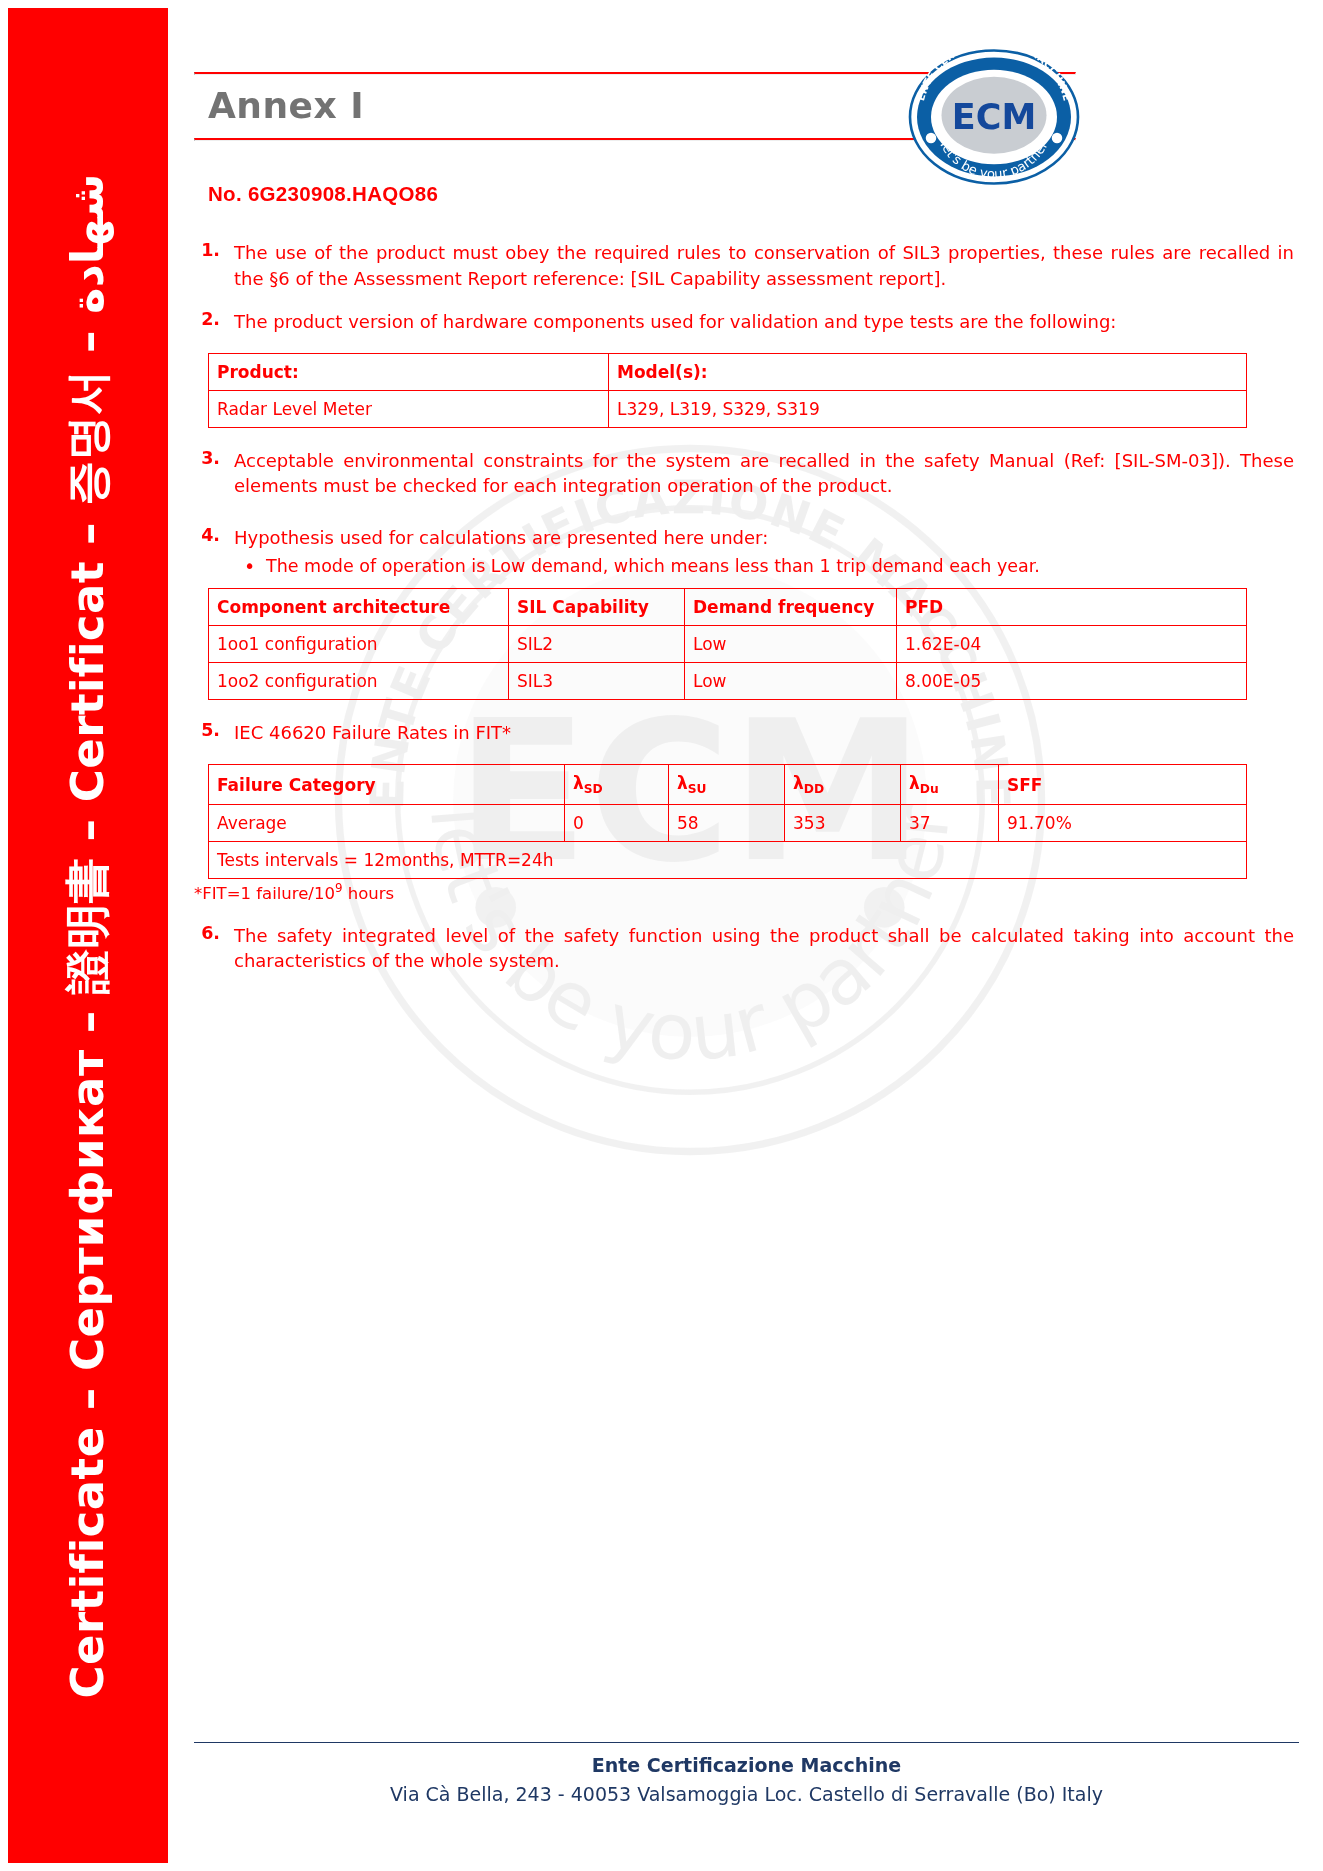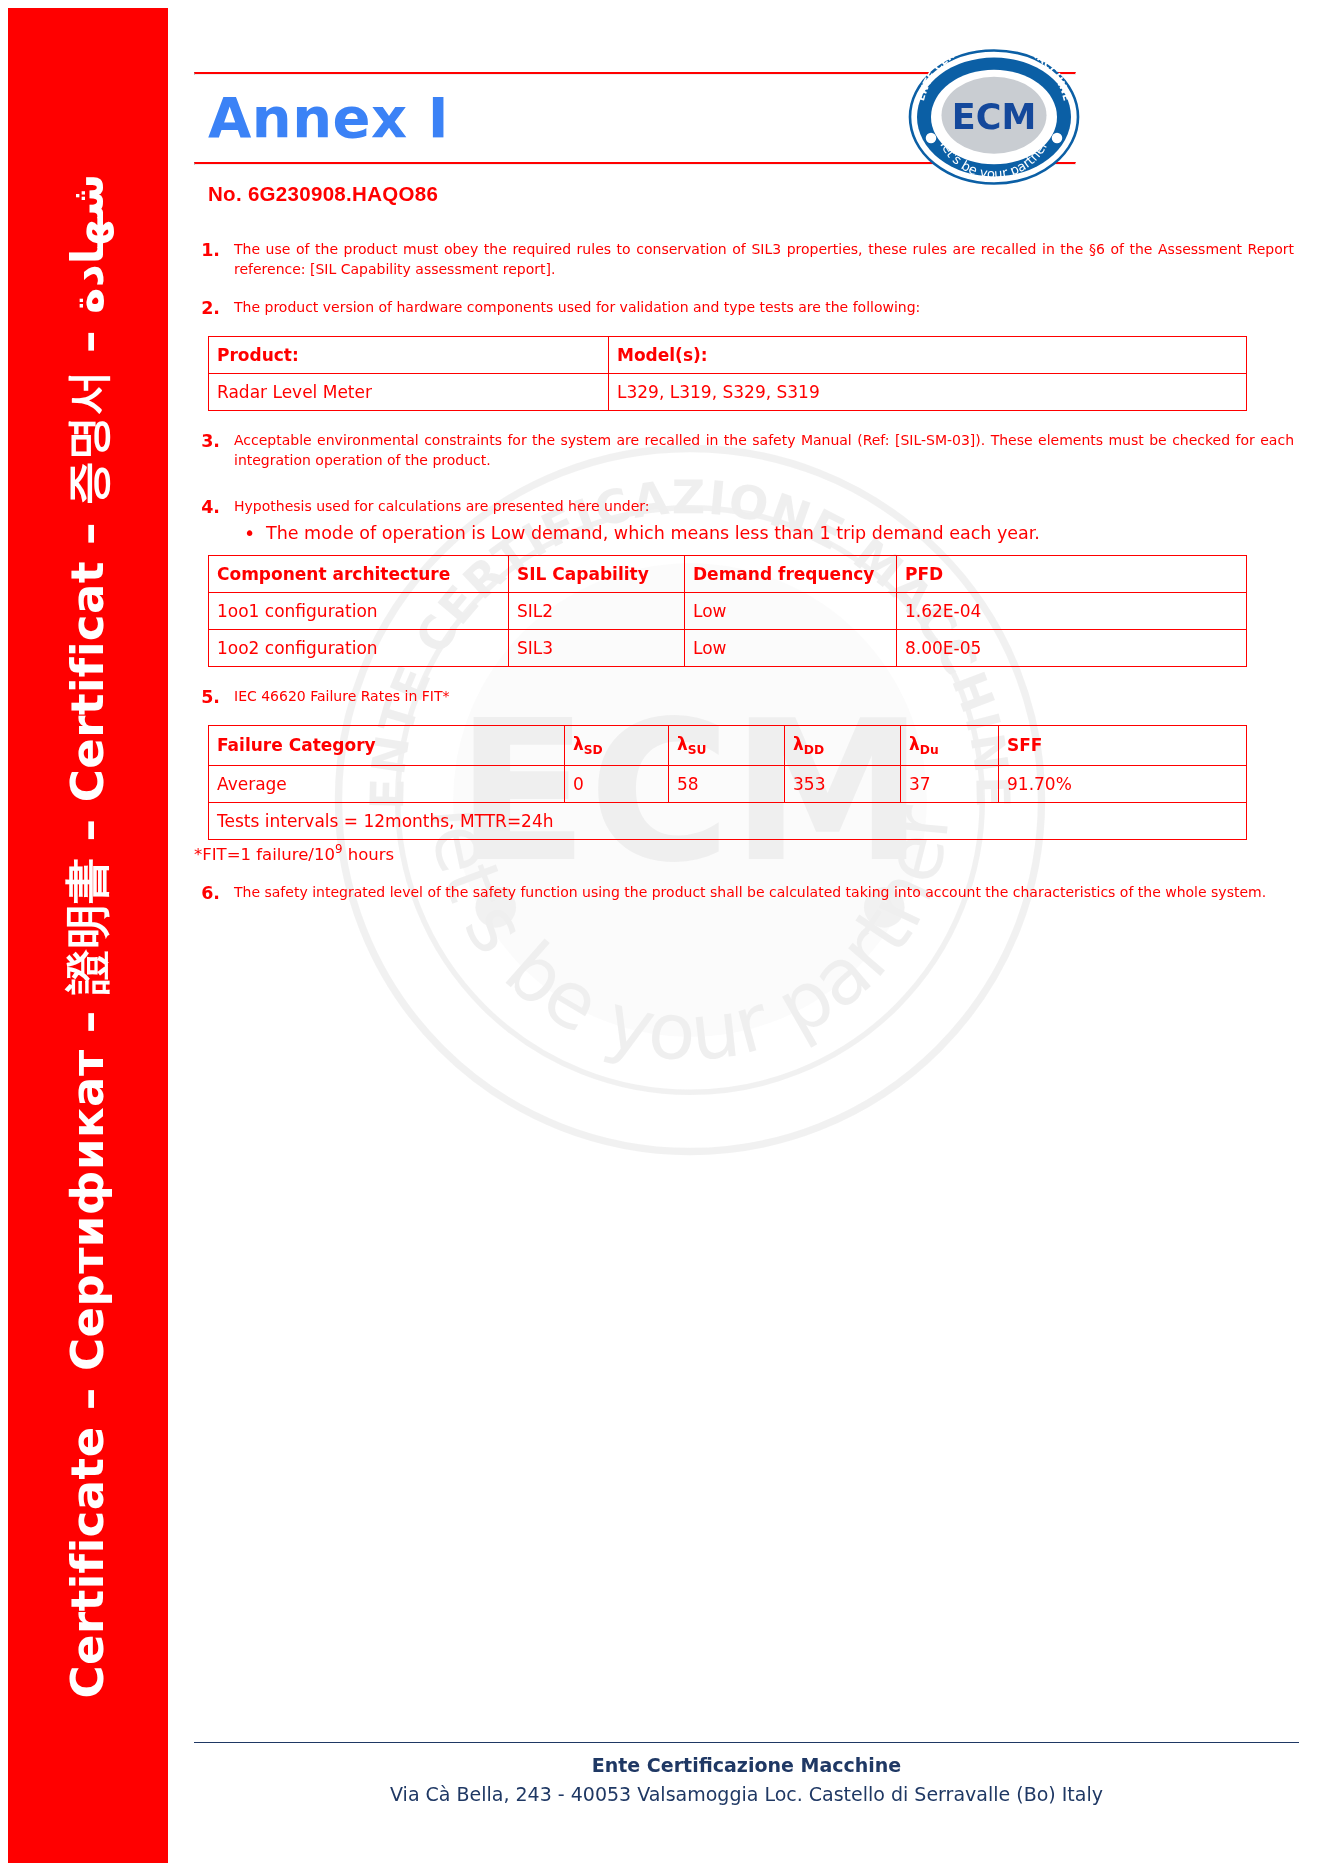--- a/index.html
+++ b/index.html
@@ -59,22 +59,22 @@
     border-top: 2.5px solid #ff0000;
     width: 880px;
     margin: 0;
   }
   .rule-bottom {
     border-top: 2.5px solid #ff0000;
     width: 880px;
     margin: 0;
   }
   .annex-title {
-    color: #3b82f6;
-    font-size: 56px;
+    color: #737373;
+    font-size: 36px;
     font-weight: bold;
     margin: 10px 0 12px 14px;
     font-family: "DejaVu Sans", sans-serif;
     letter-spacing: 0.5px;
   }
   .cert-no {
     position: absolute;
     left: 28px;
     top: 182px;
     color: #ff0000;
@@ -118,21 +118,21 @@
     font-size: 17.5px;
     width: 40px;
     flex: 0 0 40px;
     text-align: right;
     padding-right: 14px;
     box-sizing: border-box;
     font-family: "DejaVu Sans", sans-serif;
   }
   .item-text {
     color: #ff0000;
-    font-size: 14px;
+    font-size: 18px;
     line-height: 1.42;
     flex: 1;
     text-align: justify;
     font-family: "DejaVu Sans", sans-serif;
   }
   .bullet-line {
     color: #ff0000;
     font-size: 17.5px;
     margin-left: 72px;
     margin-top: 2px;

